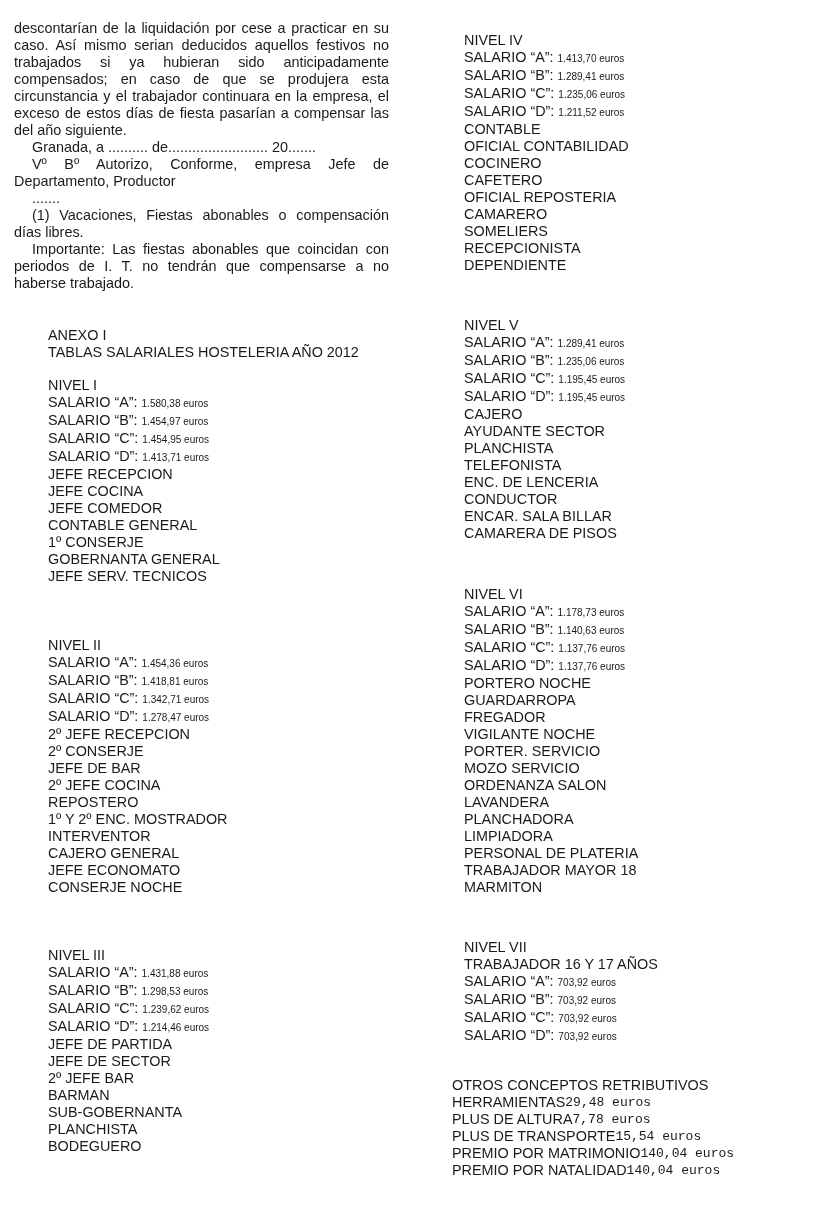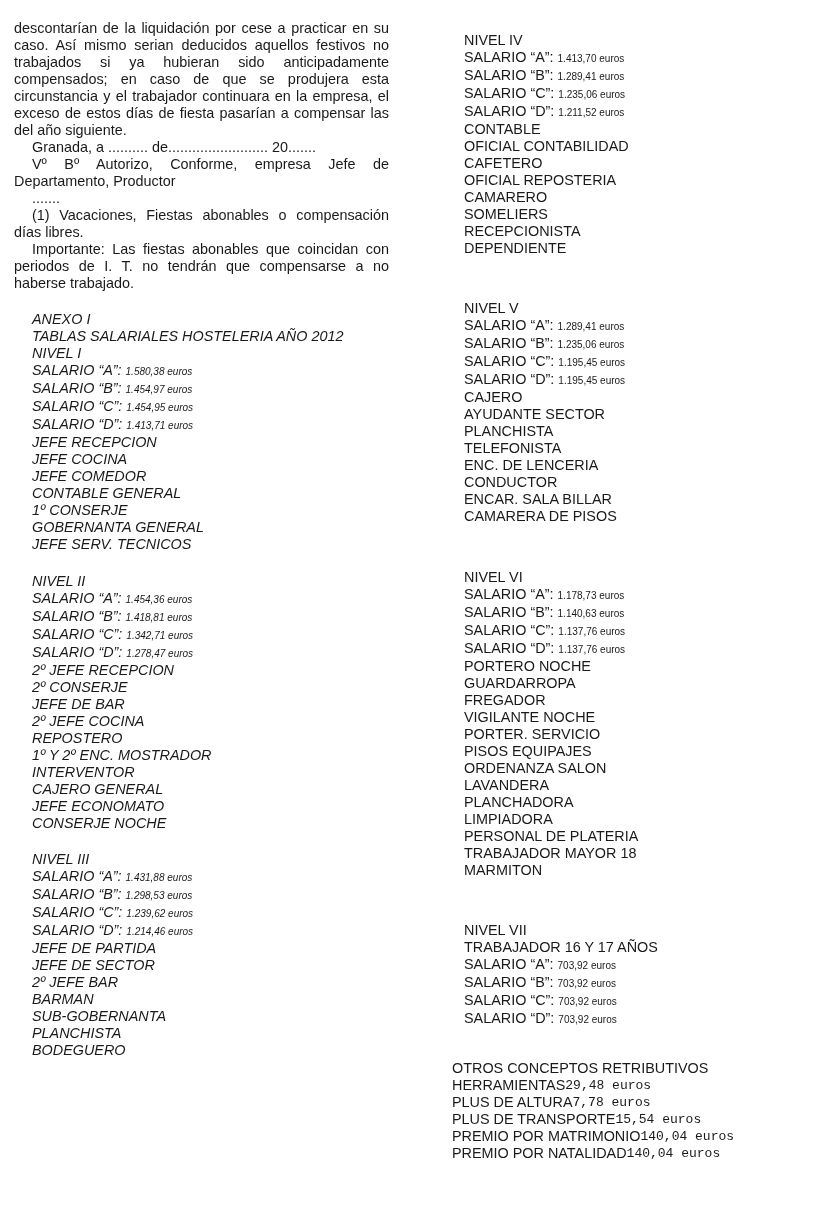--- a/index.html
+++ b/index.html
@@ -3,21 +3,21 @@
 <meta charset="utf-8">
 <style>
   html, body { margin: 0; padding: 0; background: #ffffff; }
   body { width: 828px; height: 1215px; position: relative; overflow: hidden;
          font-family: "Liberation Sans", sans-serif; color: #1a1a1a; font-size: 14.4px; }
   .col { position: absolute; top: 20px; line-height: 17px; }
   .left { left: 14px; width: 375px; }
   .right { left: 452px; width: 354px; }
   .para { text-align: justify; margin: 0; }
   .indent { text-indent: 18px; }
-  .list { margin: 0; padding: 0 0 0 18px; list-style: none; font-style: italic; }
+  .list { margin: 16px; padding: 0 0 0 18px; list-style: none; }
   .list li { white-space: nowrap; }
   .rlist { margin: 12px; padding: 0; list-style: none; }
   .rlist li { white-space: nowrap; }
   .gap { height: 19.4px; }
   .sal .amt { font-size: 10px; }
   .row { display: flex; white-space: nowrap; }
   .row .amt { font-size: 13px; font-family: Liberation Mono, monospace; }
 </style>
 </head>
 <body>
@@ -89,20 +89,21 @@
 
 <div class="col right">
   <ul class="rlist">
     <li>NIVEL IV</li>
     <li class="sal"><span>SALARIO “A”: </span><span class="amt">1.413,70 euros</span></li>
     <li class="sal"><span>SALARIO “B”: </span><span class="amt">1.289,41 euros</span></li>
     <li class="sal"><span>SALARIO “C”: </span><span class="amt">1.235,06 euros</span></li>
     <li class="sal"><span>SALARIO “D”: </span><span class="amt">1.211,52 euros</span></li>
     <li>CONTABLE</li>
     <li>OFICIAL CONTABILIDAD</li>
+    <li>COCINERO</li>
     <li>CAFETERO</li>
     <li>OFICIAL REPOSTERIA</li>
     <li>CAMARERO</li>
     <li>SOMELIERS</li>
     <li>RECEPCIONISTA</li>
     <li>DEPENDIENTE</li>
   </ul>
   <div class="gap"></div>
 
   <ul class="rlist">
@@ -126,21 +127,21 @@
     <li>NIVEL VI</li>
     <li class="sal"><span>SALARIO “A”: </span><span class="amt">1.178,73 euros</span></li>
     <li class="sal"><span>SALARIO “B”: </span><span class="amt">1.140,63 euros</span></li>
     <li class="sal"><span>SALARIO “C”: </span><span class="amt">1.137,76 euros</span></li>
     <li class="sal"><span>SALARIO “D”: </span><span class="amt">1.137,76 euros</span></li>
     <li>PORTERO NOCHE</li>
     <li>GUARDARROPA</li>
     <li>FREGADOR</li>
     <li>VIGILANTE NOCHE</li>
     <li>PORTER. SERVICIO</li>
-    <li>PISOS EQUIPAJES</li>
+    <li>MOZO SERVICIO</li>
     <li>ORDENANZA SALON</li>
     <li>LAVANDERA</li>
     <li>PLANCHADORA</li>
     <li>LIMPIADORA</li>
     <li>PERSONAL DE PLATERIA</li>
     <li>TRABAJADOR MAYOR 18</li>
     <li>MARMITON</li>
   </ul>
   <div class="gap"></div>
 

